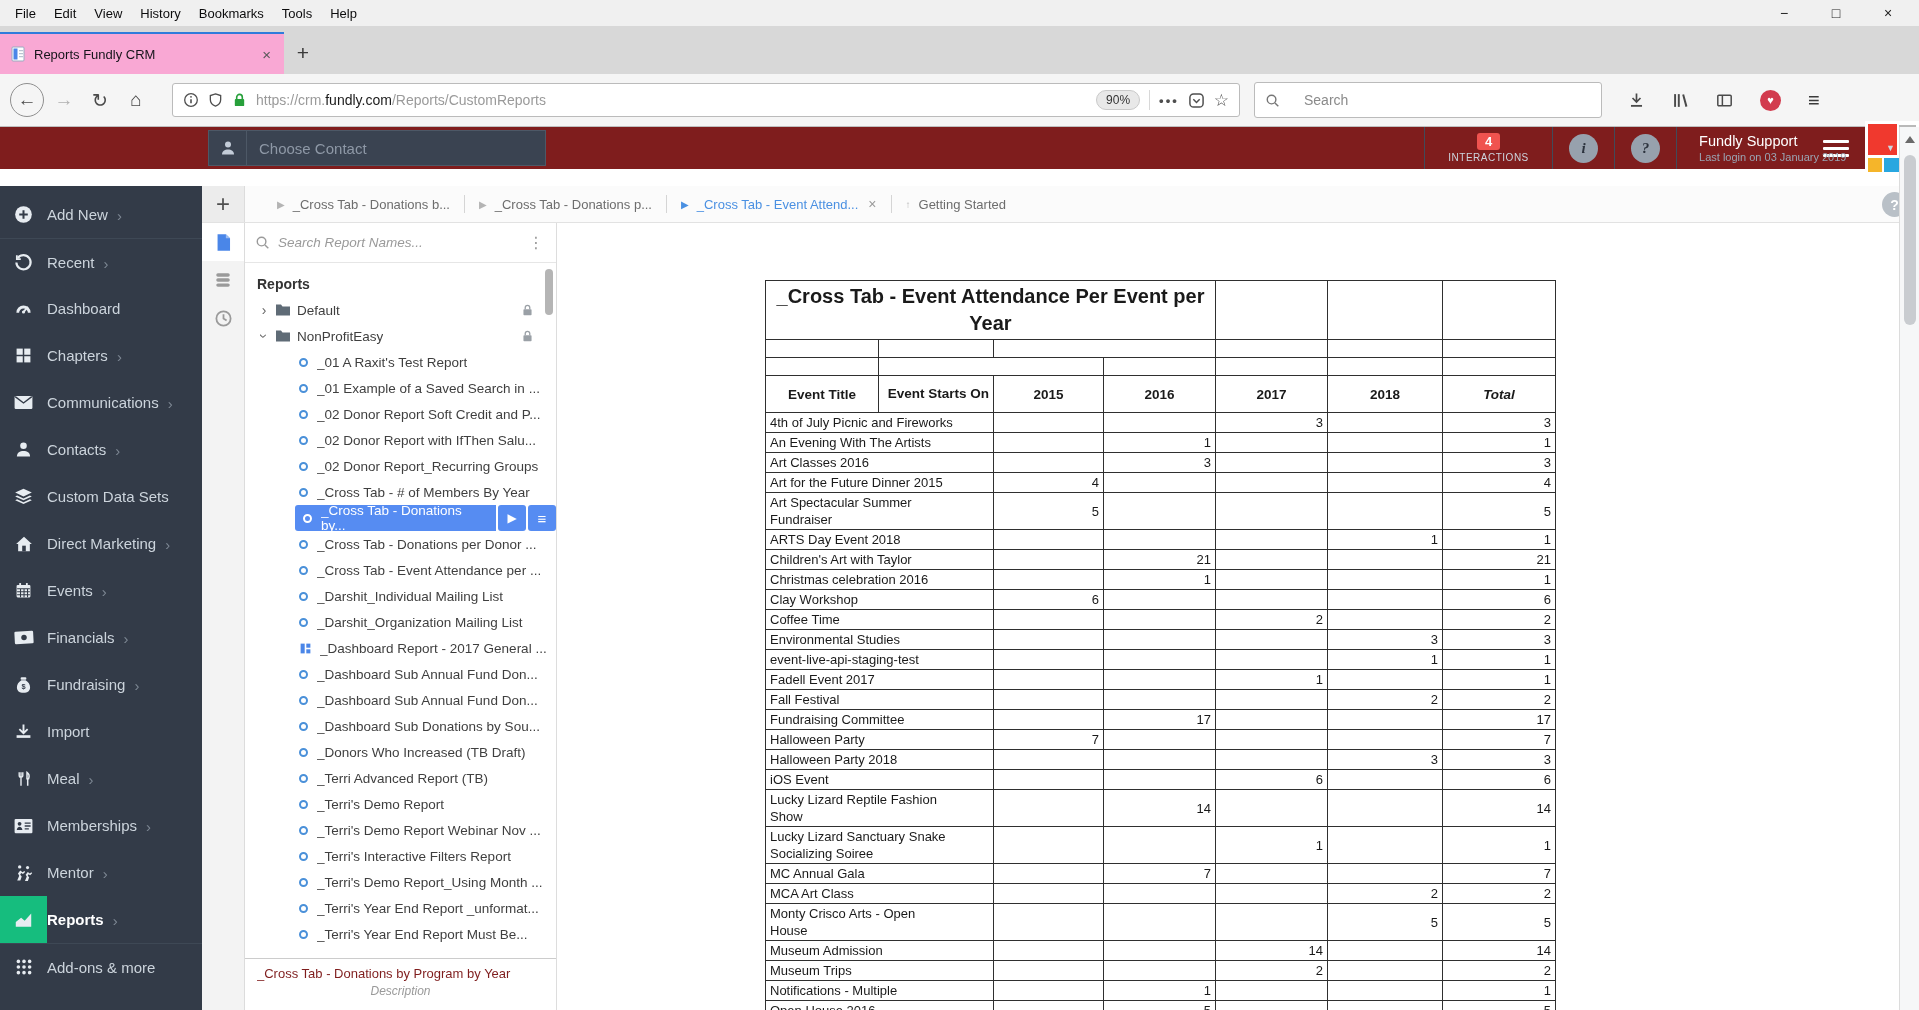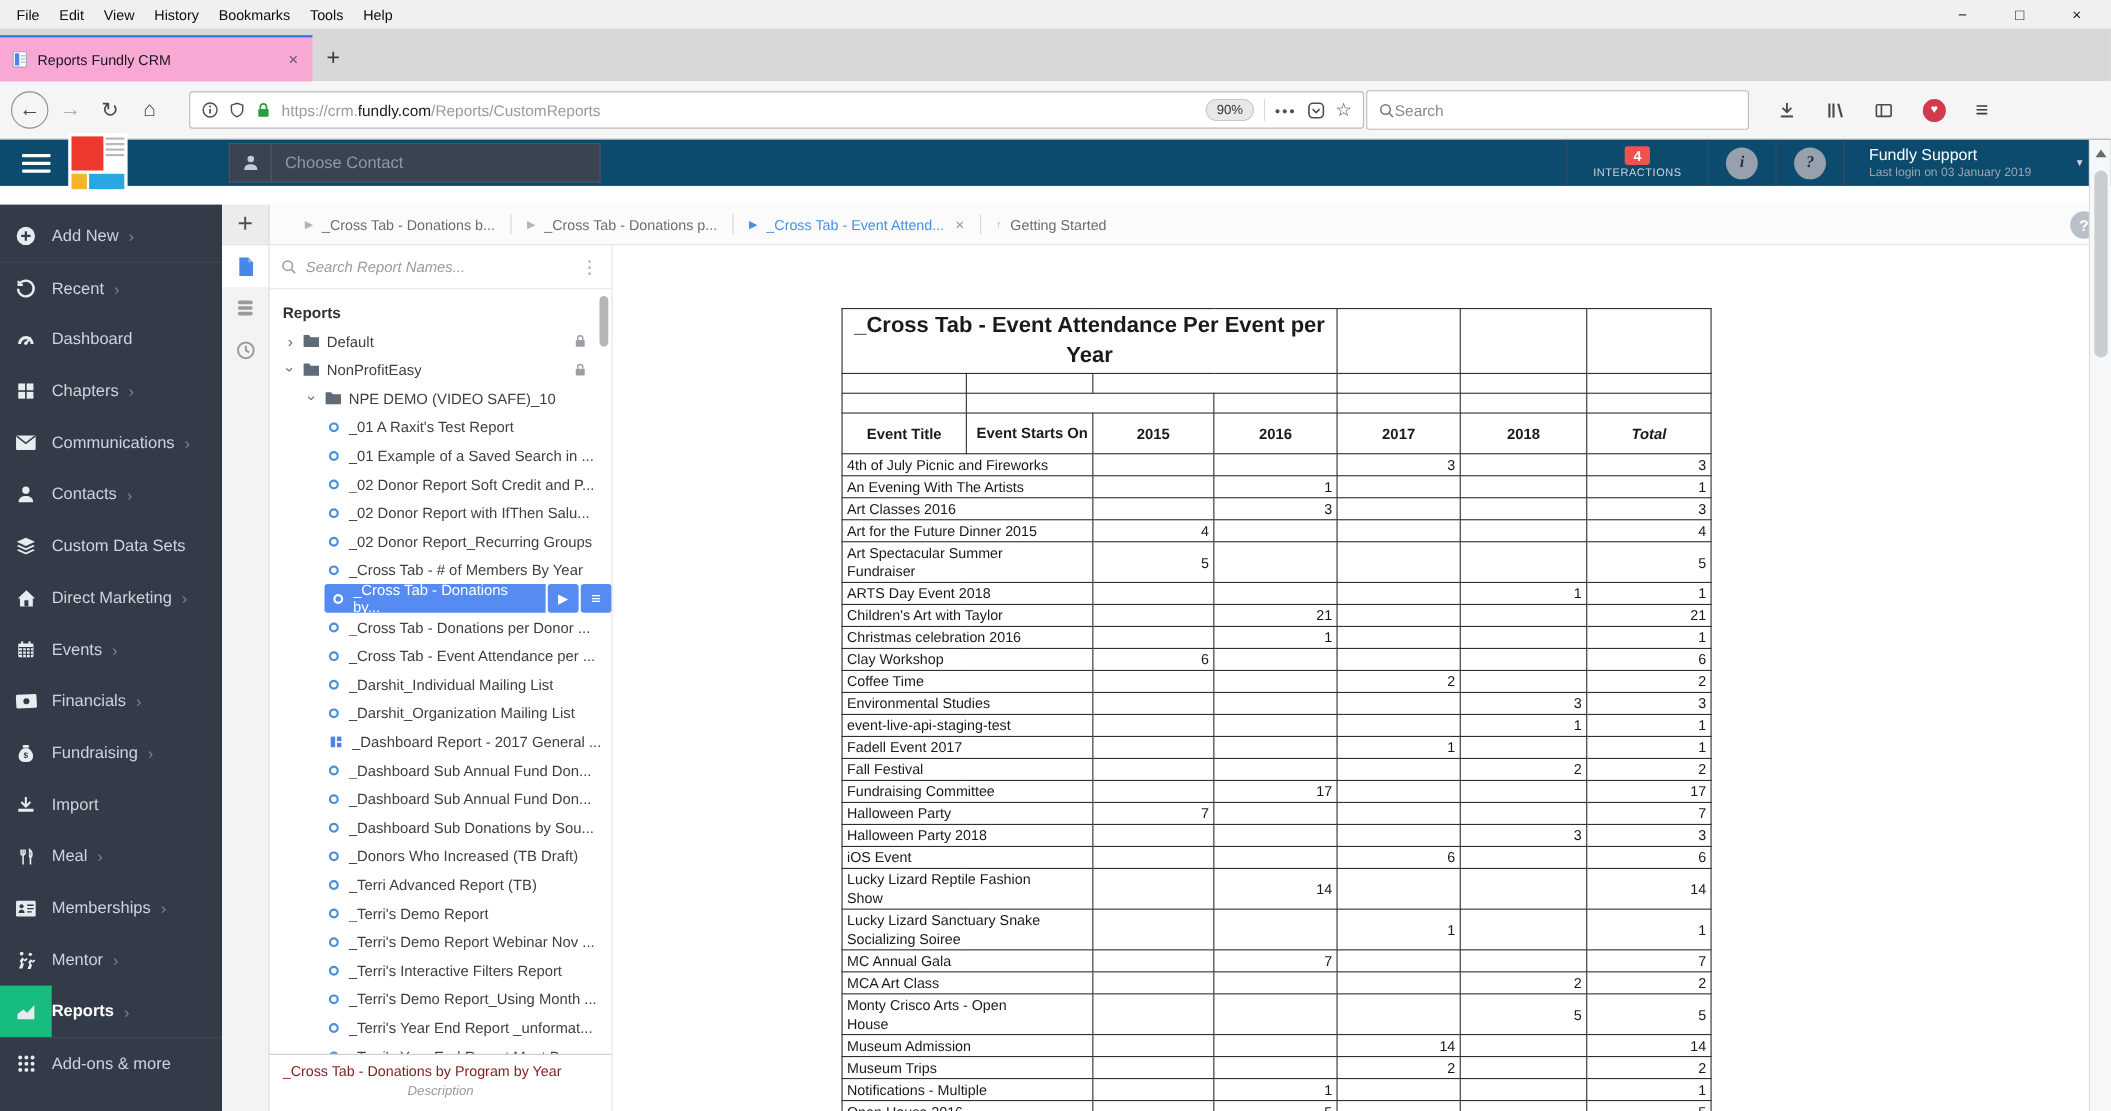--- a/index.html
+++ b/index.html
@@ -24,30 +24,30 @@
   .nav-btn.back { border:1px solid #8f8f8f; border-radius:50%; width:34px; height:34px; }
   .nav-btn.fwd { color:#b0b0b0; }
   .urlbar { width:1068px; height:34px; background:#fff; border:1px solid #bbb; border-radius:3px; display:flex; align-items:center; padding:0 10px; gap:9px; margin-left:16px; font-size:14px; }
   .url-text { flex:1; white-space:nowrap; overflow:hidden; }
   .url-dim { color:#9a9a9a; } .url-domain { color:#1a1a1a; }
   .zoom-pill { background:#e8e8e8; border:1px solid #c9c9c9; border-radius:10px; font-size:12px; color:#333; padding:2px 9px; }
   .url-sep { width:1px; height:20px; background:#d8d8d8; }
   .url-ic { color:#4f4f4f; }
   .dots { letter-spacing:2px; font-weight:bold; color:#4f4f4f; font-size:13px; }
   .star { font-size:17px; color:#4f4f4f; }
-  .searchbar { width:348px; height:36px; background:#fff; border:1px solid #bbb; border-radius:3px; display:flex; align-items:center; padding:0 10px; gap:0; margin-left:2px; }
+  .searchbar { width:348px; height:36px; background:#fff; border:1px solid #bbb; border-radius:3px; display:flex; align-items:center; padding:0 10px; gap:24px; margin-left:14px; }
   .searchbar input { border:none; outline:none; font-size:14px; flex:1; font-family:inherit; }
   .searchbar input::placeholder { color:#8a8a8a; }
   .brw-right { display:flex; align-items:center; gap:27px; margin-left:26px; color:#4a4a4a; }
   .pocket-red { width:21px; height:21px; border-radius:50%; background:#d23b4e; color:#fff; display:flex; align-items:center; justify-content:center; font-size:11px; }
   .brw-menu { font-size:20px; color:#3a3a3a; }
 
   
   .app { position:absolute; top:127px; left:0; right:0; bottom:0; }
-  .app-header { height:42px; background:#0c4a6e; display:flex; align-items:center; position:relative; }
+  .app-header { height:42px; background:#7f1d1d; display:flex; align-items:center; position:relative;justify-content:flex-end; }
   .hamburger { width:26px; margin-left:20px; display:flex; flex-direction:column; gap:4px; }
   .hamburger i { height:3px; background:#fff; border-radius:1px; }
   .logo { width:54px; height:54px; background:#fff; margin-left:16px; position:relative; padding:3px; }
   .logo .red { position:absolute; left:3px; top:3px; width:29px; height:31px; background:#f0392e; }
   .logo .txt { position:absolute; left:34px; top:4px; right:3px; display:flex; flex-direction:column; gap:3px; }
   .logo .txt i { height:2px; background:#b9b9b9; }
   .logo .yellow { position:absolute; left:3px; top:37px; width:14px; height:14px; background:#f5b52a; }
   .logo .blue { position:absolute; left:19px; top:37px; width:32px; height:14px; background:#28a7e0; }
   .contact-box { position:absolute; left:208px; width:338px; height:36px; background:#3a4351; border:1px solid #4d5866; display:flex; align-items:center; }
   .contact-ic { width:38px; height:100%; display:flex; align-items:center; justify-content:center; border-right:1px solid #4d5866; color:#c3ccd8; }
@@ -562,29 +562,20 @@
                     <path d="M1 1h5l1.5 2H15v9H1z"></path>
                   </svg>
                 </span>
                 <span class="tlabel">NonProfitEasy</span>
                 <span class="lock">
                   <svg width="13" height="14" viewBox="0 0 16 16" fill="currentColor">
                     <rect x="3" y="7" width="10" height="7.5" rx="1"></rect>
                     <path d="M5.2 7V5a2.8 2.8 0 0 1 5.6 0v2" fill="none" stroke="currentColor" stroke-width="1.6"></path>
                   </svg>
                 </span>
-              </div>
-              <div class="tree-row lvl1">
-                <span class="tw open">›</span>
-                <span class="fold">
-                  <svg width="16" height="14" viewBox="0 0 16 13" fill="currentColor">
-                    <path d="M1 1h5l1.5 2H15v9H1z"></path>
-                  </svg>
-                </span>
-                <span class="tlabel">NPE DEMO (VIDEO SAFE)_10</span>
               </div>
               <div class="tree-row item-row">
                 <span class="bullet"></span>
                 <span class="tlabel">_01 A Raxit's Test Report</span>
               </div>
               <div class="tree-row item-row">
                 <span class="bullet"></span>
                 <span class="tlabel">_01 Example of a Saved Search in ...</span>
               </div>
               <div class="tree-row item-row">

